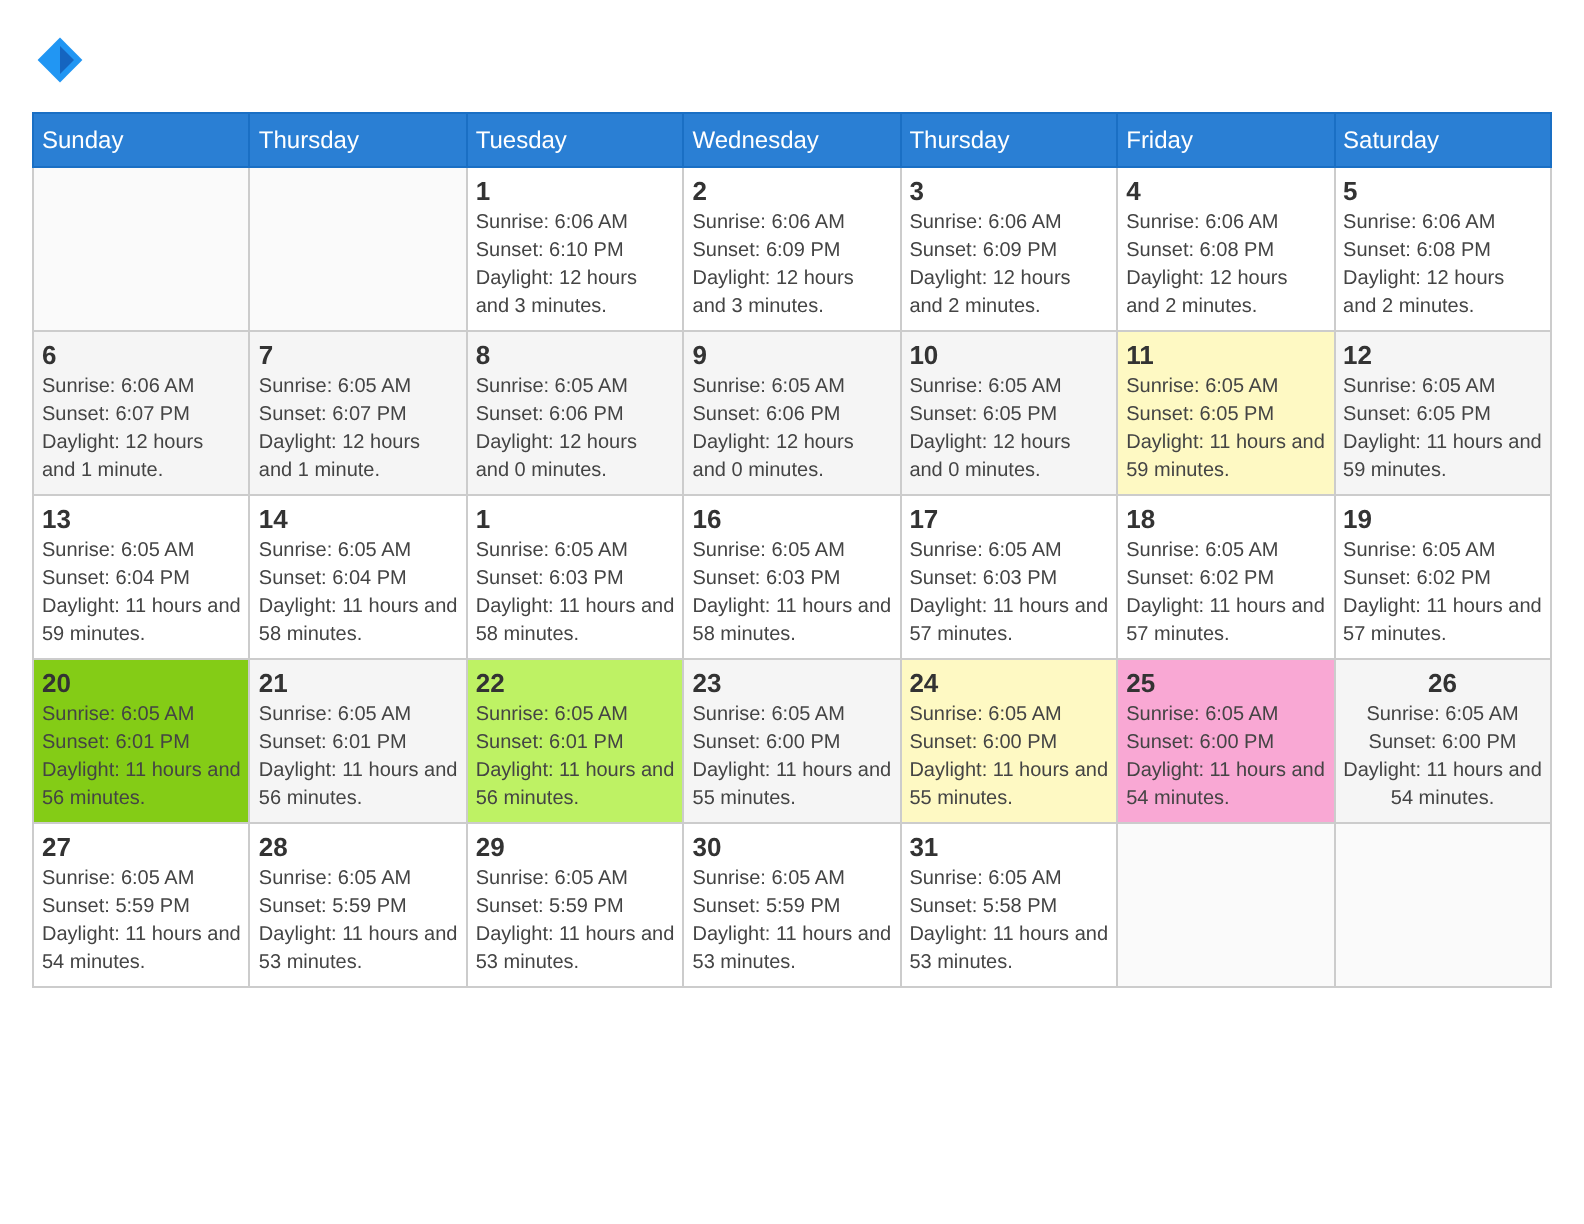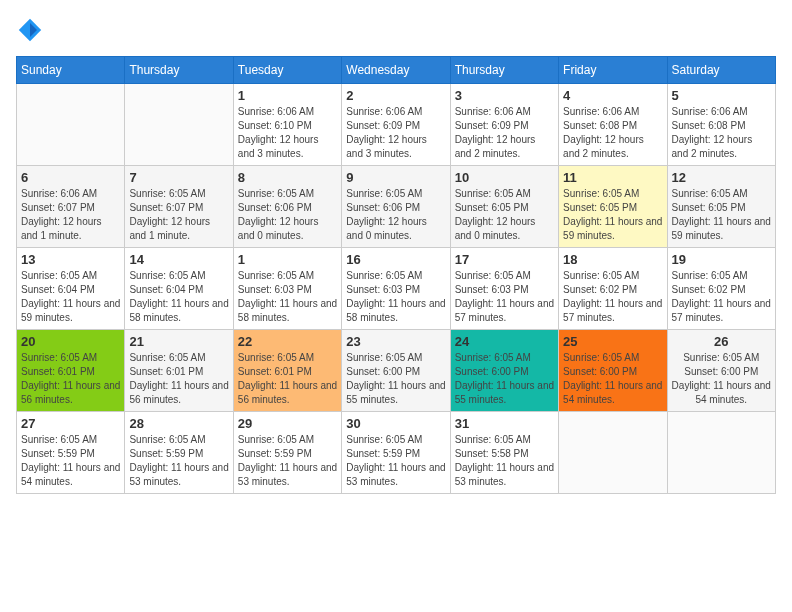--- a/index.html
+++ b/index.html
@@ -247,39 +247,39 @@
           <div class="day-info" style="white-space: pre-line;">Sunrise: 6:05 AM
 Sunset: 6:01 PM
 Daylight: 11 hours and 56 minutes.</div>
         </td>
         <td style="background: rgb(245, 245, 245);">
           <div class="day-number">21</div>
           <div class="day-info" style="white-space: pre-line;">Sunrise: 6:05 AM
 Sunset: 6:01 PM
 Daylight: 11 hours and 56 minutes.</div>
         </td>
-        <td style="background: #fdba74;">
+        <td style="background: #bef264;">
           <div class="day-number">22</div>
           <div class="day-info" style="white-space: pre-line;">Sunrise: 6:05 AM
 Sunset: 6:01 PM
 Daylight: 11 hours and 56 minutes.</div>
         </td>
         <td style="background: rgb(245, 245, 245);">
           <div class="day-number">23</div>
           <div class="day-info" style="white-space: pre-line;">Sunrise: 6:05 AM
 Sunset: 6:00 PM
 Daylight: 11 hours and 55 minutes.</div>
         </td>
-        <td style="background: #14b8a6;">
+        <td style="background: #fef9c3;">
           <div class="day-number">24</div>
           <div class="day-info" style="white-space: pre-line;">Sunrise: 6:05 AM
 Sunset: 6:00 PM
 Daylight: 11 hours and 55 minutes.</div>
         </td>
-        <td style="background: #f97316;">
+        <td style="background: #f9a8d4;">
           <div class="day-number">25</div>
           <div class="day-info" style="white-space: pre-line;">Sunrise: 6:05 AM
 Sunset: 6:00 PM
 Daylight: 11 hours and 54 minutes.</div>
         </td>
         <td style="background: rgb(245, 245, 245); text-align: center;">
           <div class="day-number">26</div>
           <div class="day-info" style="white-space: pre-line;">Sunrise: 6:05 AM
 Sunset: 6:00 PM
 Daylight: 11 hours and 54 minutes.</div>

